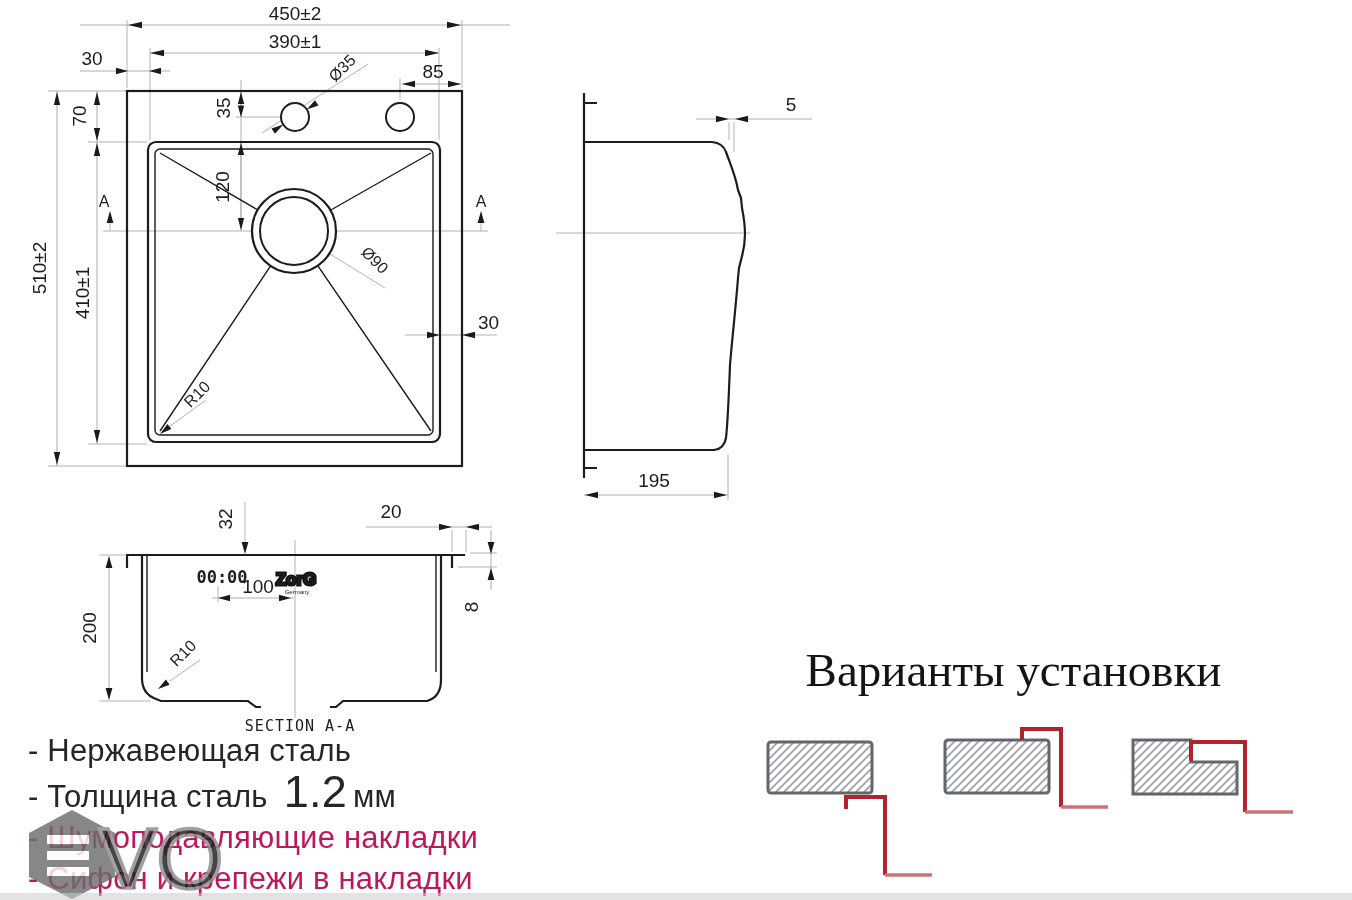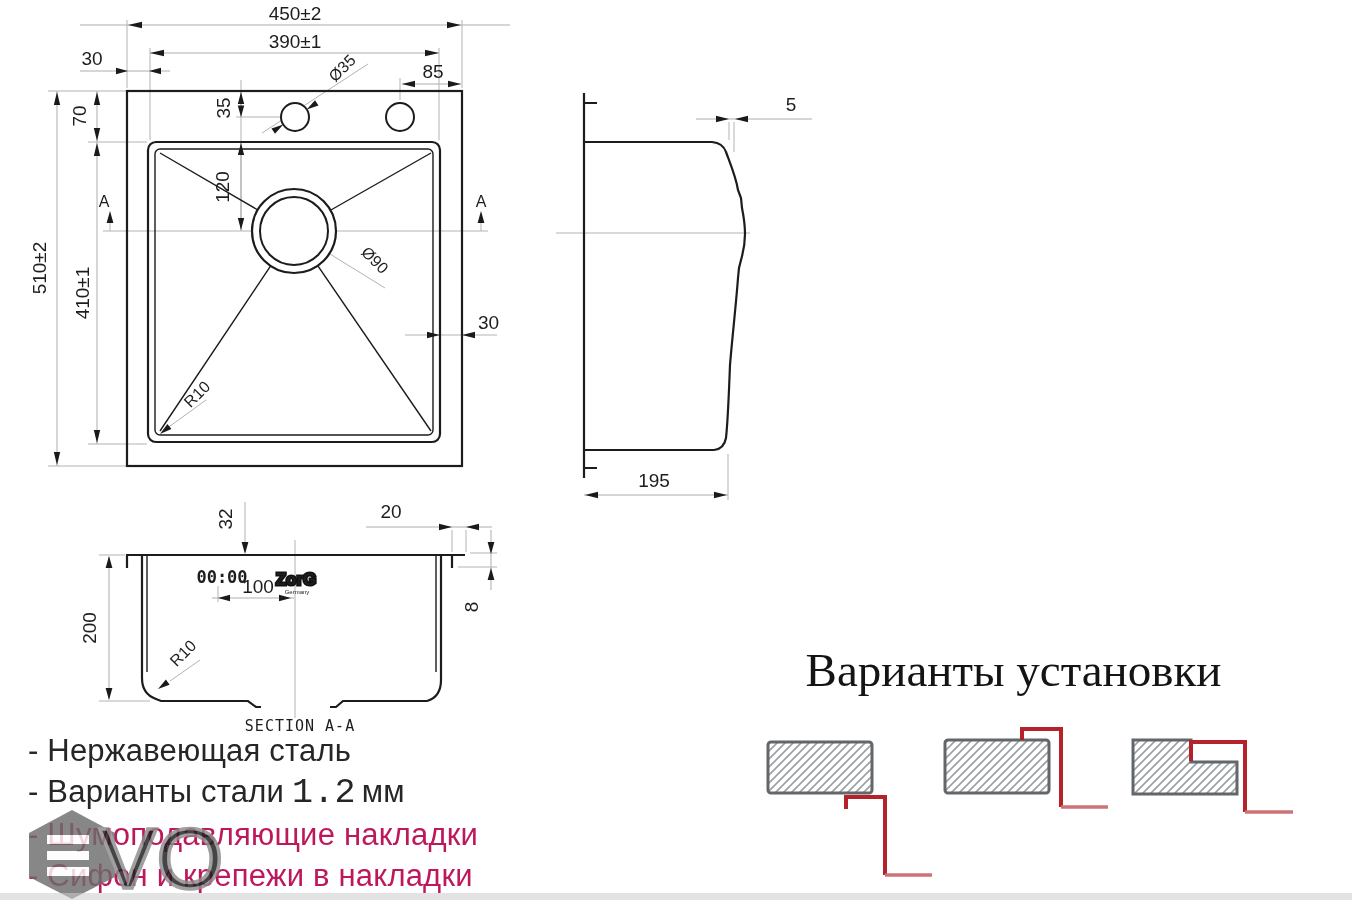--- a/index.html
+++ b/index.html
@@ -2,40 +2,40 @@
 <html><head>
 <meta charset="utf-8">
 <style>
   html,body{margin:0;padding:0;background:#fff;width:1352px;height:900px;overflow:hidden;}
   #stage{position:relative;width:1352px;height:900px;background:#fff;font-family:"Liberation Sans",sans-serif;}
   #drawing{position:absolute;left:0;top:0;z-index:2;}
   .features{position:absolute;left:28px;top:730px;z-index:1;}
   .feat{font-family:"Liberation Sans",sans-serif;font-size:31px;letter-spacing:0.2px;white-space:nowrap;line-height:41px;}
   .f-dark{color:#262626;}
   .f-gray{color:#be185d;}
-  .serif-num{font-family:Liberation Mono, monospace;font-size:35px;margin-left:8px;margin-right:6px;}
+  .serif-num{font-family:Liberation Sans, sans-serif;font-size:45px;margin-left:16px;margin-right:6px;}
   .install-title{position:absolute;left:746px;top:643px;width:535px;text-align:center;z-index:1;
     font-family:"Liberation Serif",serif;font-size:47px;color:#141414;white-space:nowrap;}
   svg text{font-family:"Liberation Sans",sans-serif;fill:#1d1d1d;}
   .dim{font-size:19px;}
   .dimS{font-size:16px;}
   .mono{font-family:"DejaVu Sans Mono",monospace;}
   .thin{stroke:#b3b3b3;stroke-width:1;fill:none;}
   .dimline{stroke:#adadad;stroke-width:1;fill:none;}
   .main{stroke:#1c1c1c;stroke-width:2.2;fill:none;}
   .main2{stroke:#1c1c1c;stroke-width:1.4;fill:none;}
   .arw{fill:#1a1a1a;stroke:none;}
 </style>
 </head>
 <body>
 <div id="stage">
 
 <div class="features">
   <div class="feat f-dark"><span>- Нержавеющая сталь</span></div>
-  <div class="feat f-dark"><span>- Варианты стали</span><span class="serif-num">1.2</span><span>мм</span></div>
+  <div class="feat f-dark"><span>- Толщина сталь</span><span class="serif-num">1.2</span><span>мм</span></div>
   <div class="feat f-gray">- Шумоподавляющие накладки</div>
   <div class="feat f-gray">- Сифон и крепежи в накладки</div>
 </div>
 
 <div class="install-title">Варианты установки</div>
 
 <svg id="drawing" width="1352" height="900" viewBox="0 0 1352 900">
   <defs>
     <pattern id="hatch" width="8" height="8" patternUnits="userSpaceOnUse">
       <path d="M-1,9 L9,-1 M-1,1 L1,-1 M7,9 L9,7" stroke="#9aa0a4" stroke-width="1.6"></path>

